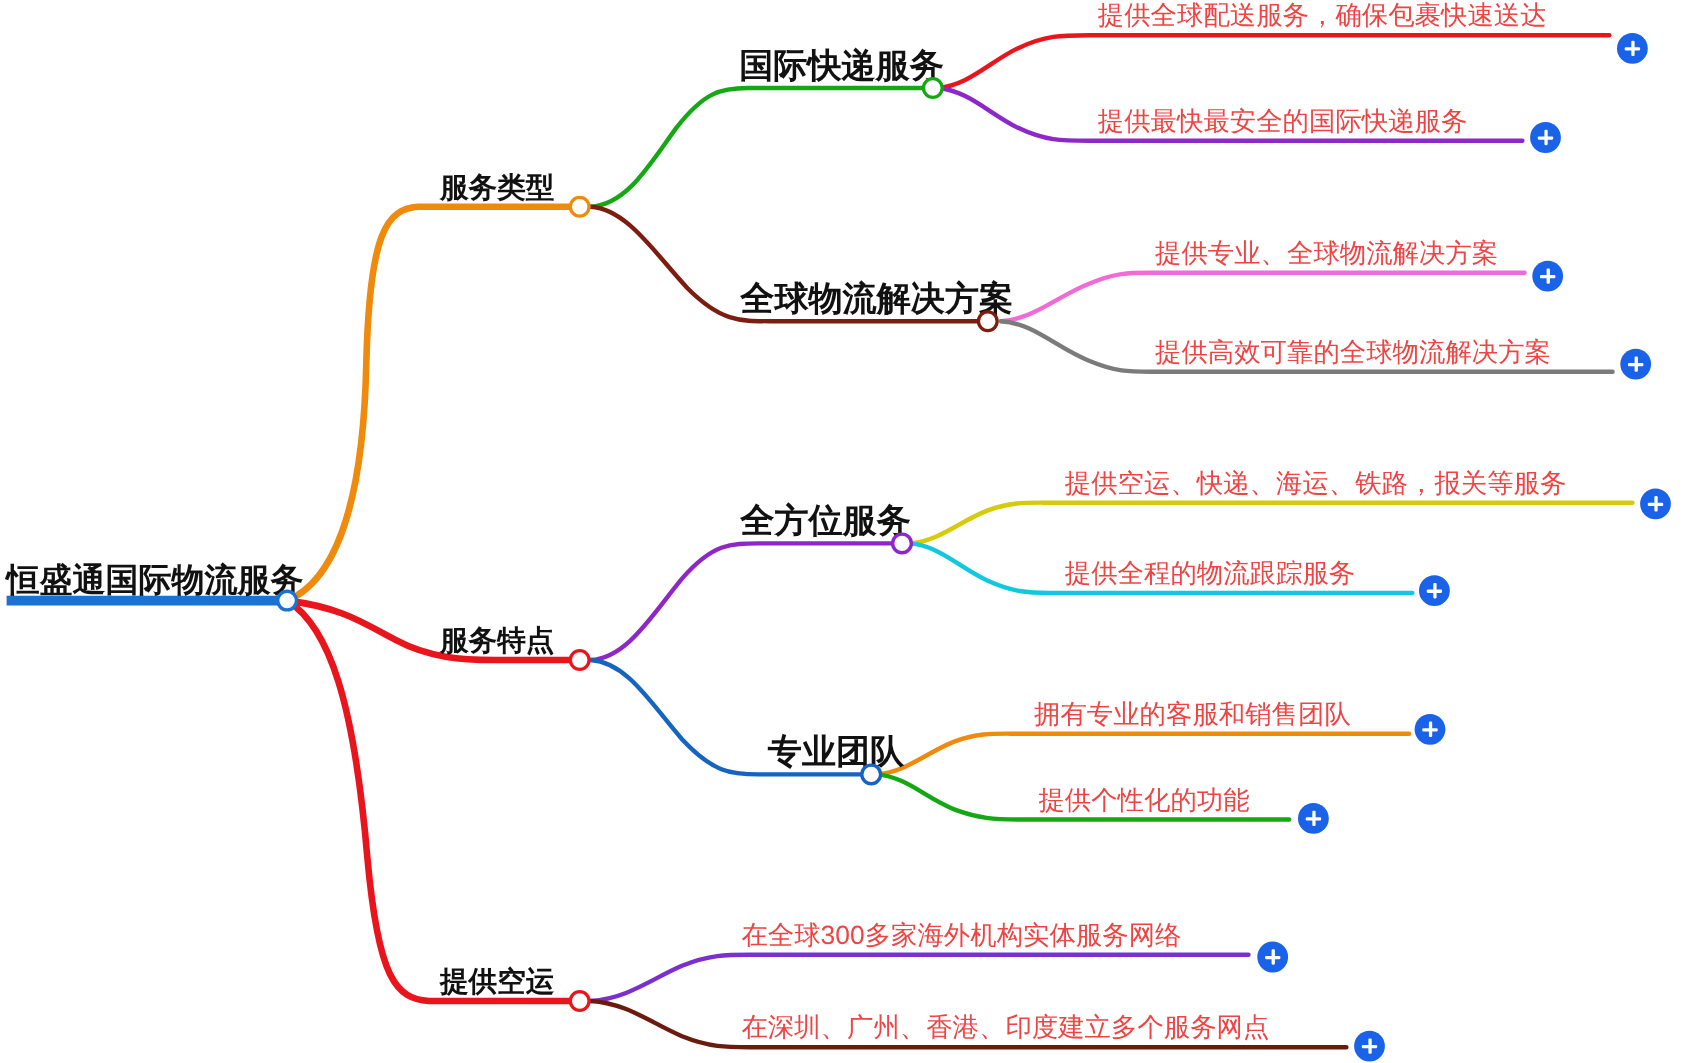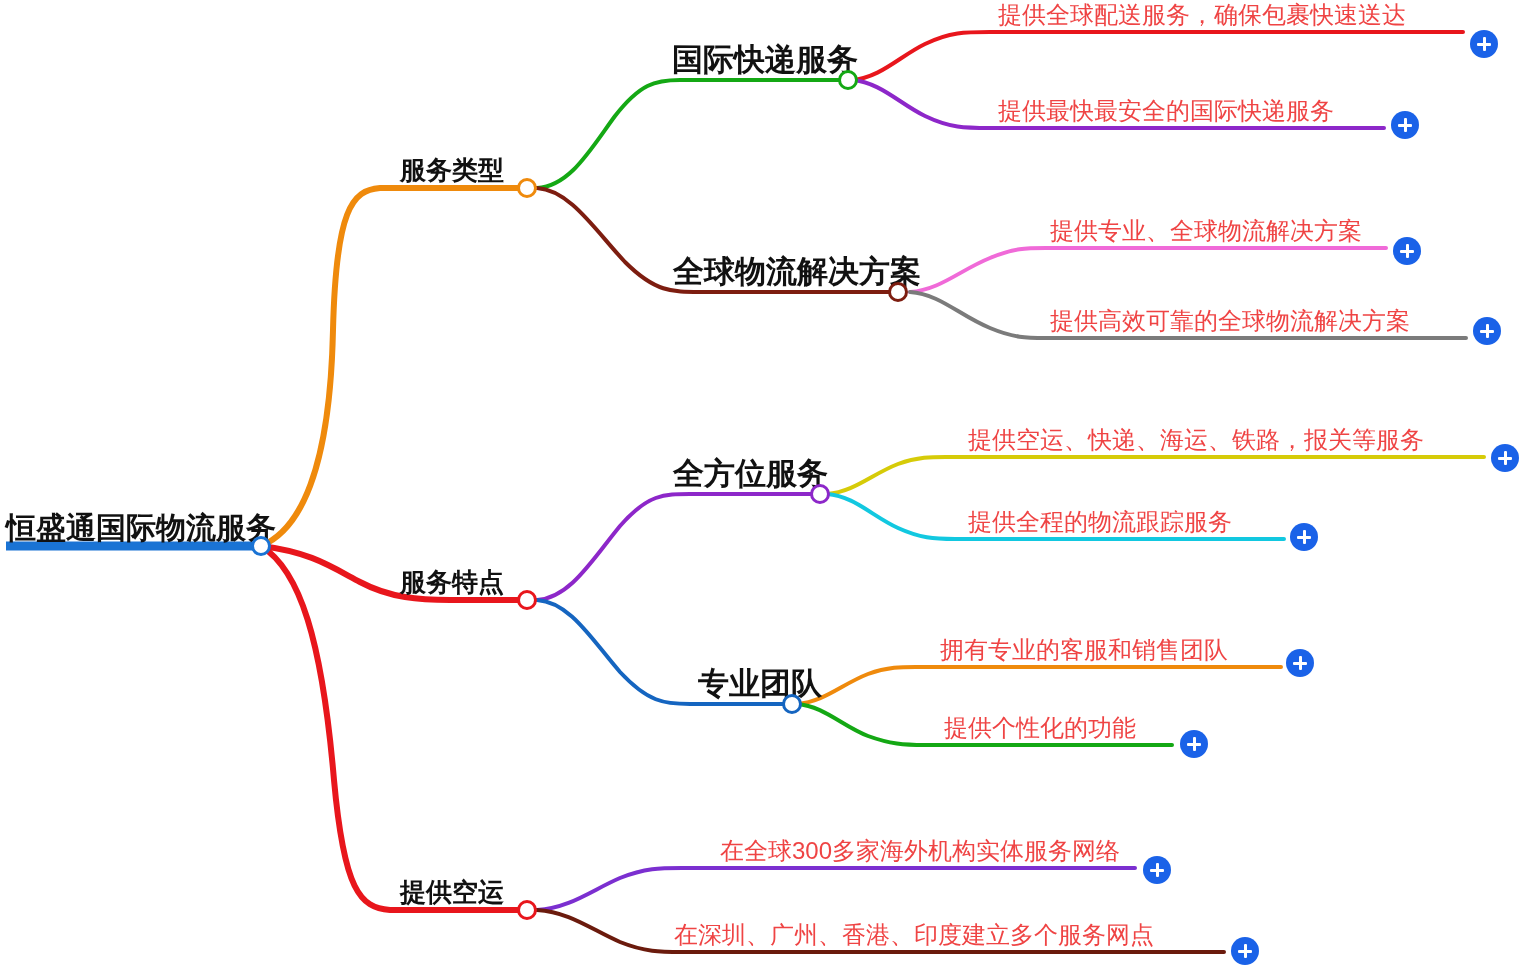--- a/index.html
+++ b/index.html
@@ -207,21 +207,21 @@
   <div class="node level3-node" style="left:940px; top:639px; width:341px; height:28px;">
     <span class="node-label">拥有专业的客服和销售团队</span>
   </div>
   <div class="plus-btn" style="left:1286px; top:649px;"></div>
 
   <div class="node level3-node" style="left:944px; top:717px; width:228px; height:28px;">
     <span class="node-label">提供个性化的功能</span>
   </div>
   <div class="plus-btn" style="left:1180px; top:730px;"></div>
 
-  <div class="node level3-node" style="left:674px; top:840px; width:461px; height:28px;margin-left:46px;">
+  <div class="node level3-node" style="left:674px; top:840px; width:461px; height:28px;">
     <span class="node-label">在全球300多家海外机构实体服务网络</span>
   </div>
   <div class="plus-btn" style="left:1143px; top:856px;"></div>
 
   <div class="node level3-node" style="left:674px; top:924px; width:550px; height:28px;">
     <span class="node-label">在深圳、广州、香港、印度建立多个服务网点</span>
   </div>
   <div class="plus-btn" style="left:1231px; top:937px;"></div>
 
 </div>

